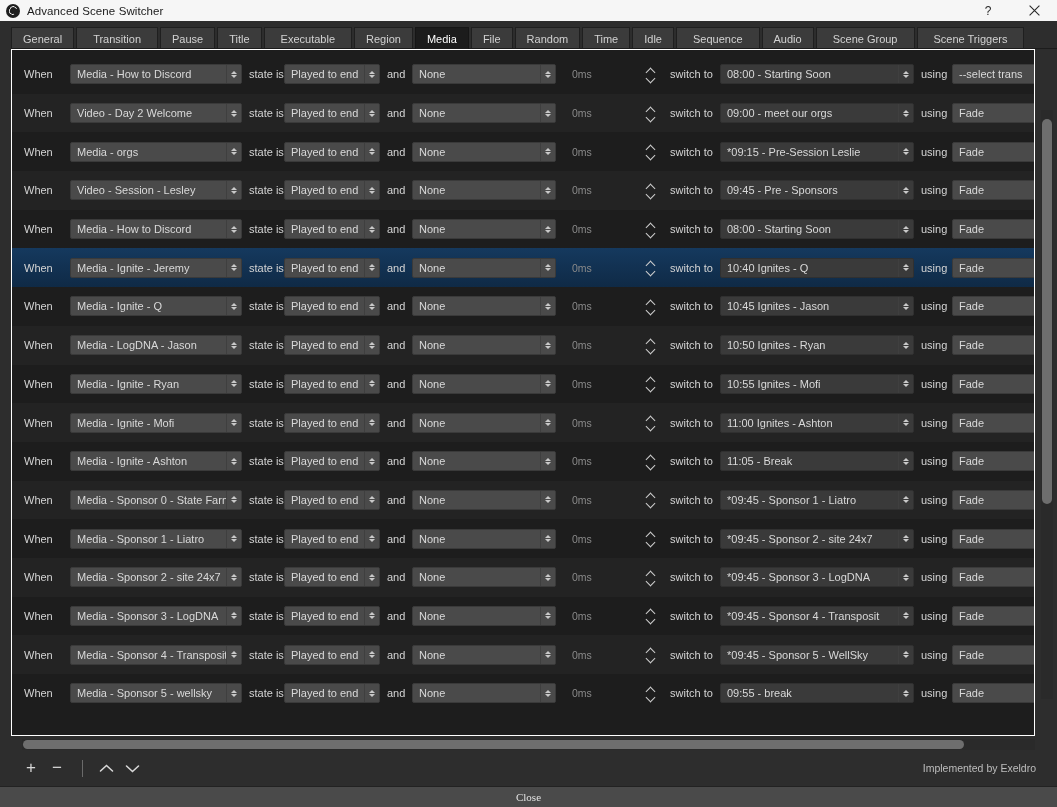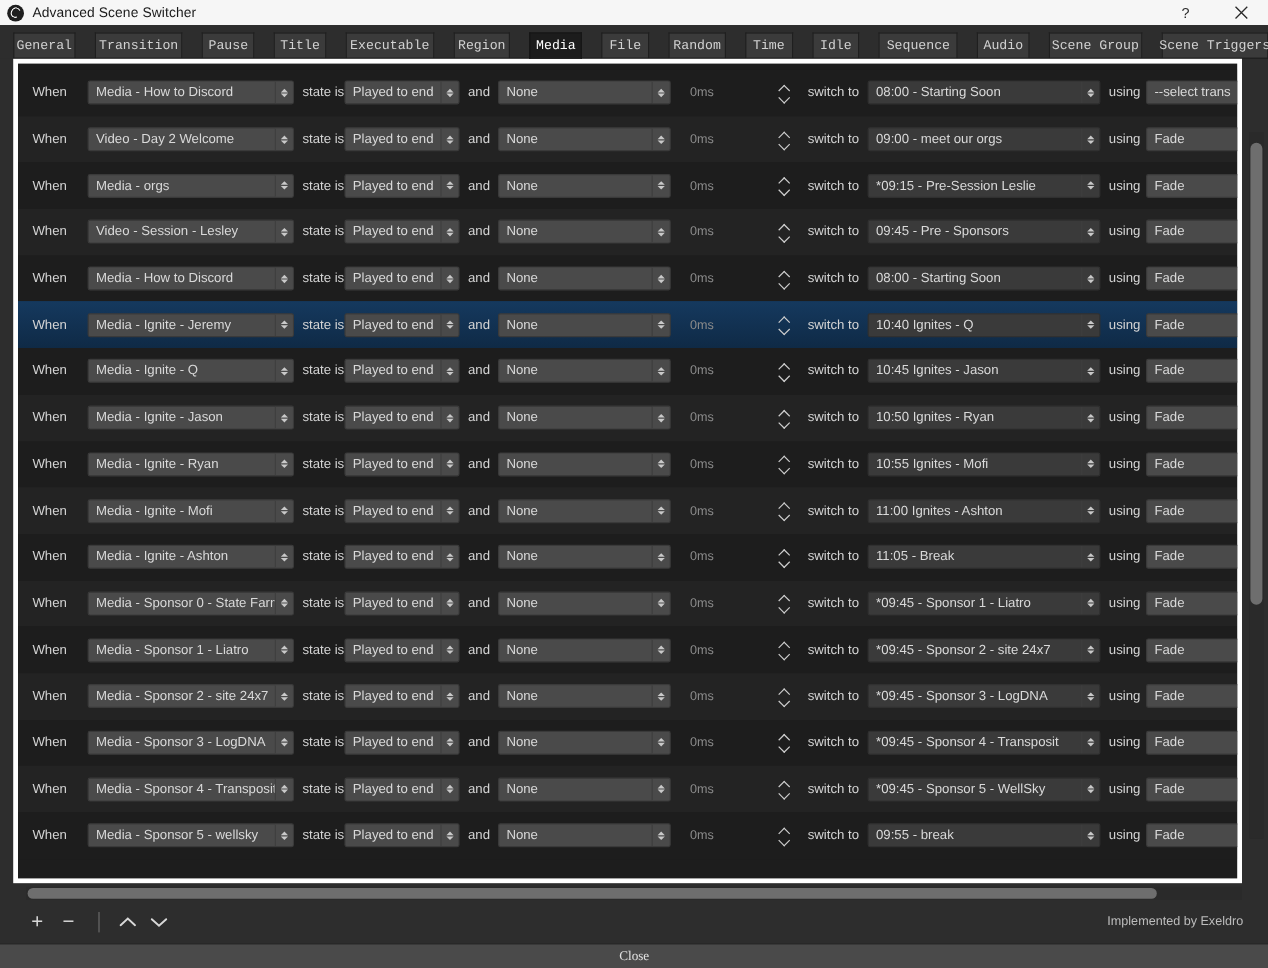--- a/index.html
+++ b/index.html
@@ -64,25 +64,24 @@
     flex-direction: column;
     position: relative;
   }
 
   
   .tabbar {
     height: 28px;
     padding-left: 11px;
     display: flex;
     align-items: flex-end;
-    gap: 16px;
+    gap: 2px;
     background: #2d2d2d;
     position: relative;
     flex: 0 0 auto;
-    font-family: Liberation Mono, monospace;
   }
   .tabbar::after {
     content: "";
     position: absolute;
     left: 11px; right: 0; bottom: 0;
     height: 1px;
     background: #1c1c1c;
   }
   .tab {
     height: 22px;
@@ -109,21 +108,21 @@
   .content {
     flex: 1 1 auto;
     padding: 0 0 0 11px;
     position: relative;
     display: flex;
     flex-direction: column;
     min-height: 0;
   }
   .list-frame {
     flex: 1 1 auto;
-    border: 4px solid #ffffff;
+    border: 1px solid #ffffff;
     background: #1d1d1d;
     position: relative;
     overflow: hidden;
     margin-right: 22px;
     min-height: 0;
   }
   .rows {
     position: absolute;
     left: 0; top: 5px; right: 0;
   }
@@ -681,21 +680,21 @@
               </div>
             </div>
             <div class="lbl using">using</div>
             <div class="combo trans">
               <div class="txt">Fade</div>
             </div>
           </div>
           <div class="row alt">
             <div class="lbl when">When</div>
             <div class="combo source">
-              <div class="txt">Media - Ignite - Jason</div>
+              <div class="txt">Media - LogDNA - Jason</div>
               <div class="spin">
                 <span class="caret up"></span>
                 <span class="caret dn"></span>
               </div>
             </div>
             <div class="lbl state">state is</div>
             <div class="combo state">
               <div class="txt">Played to end</div>
               <div class="spin">
                 <span class="caret up"></span>

